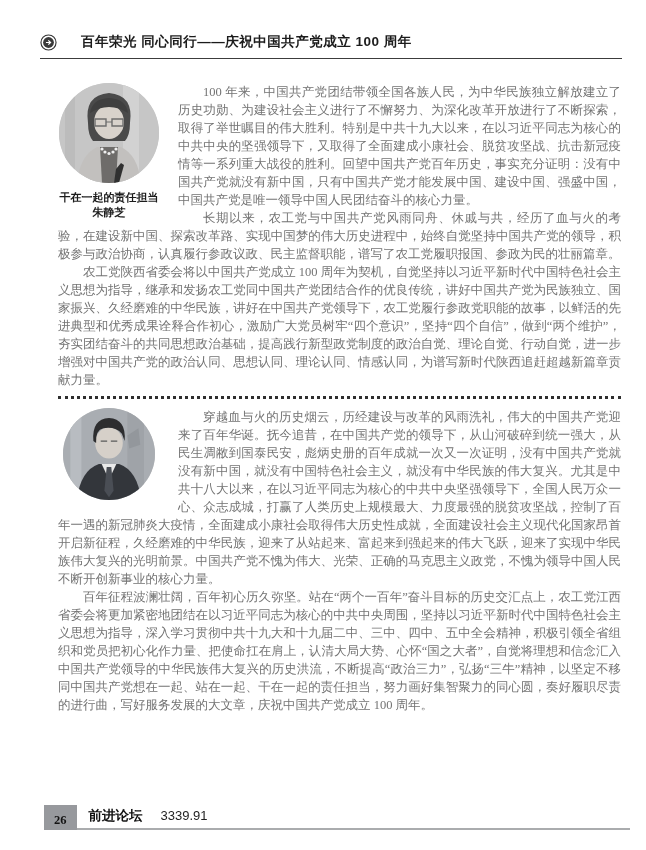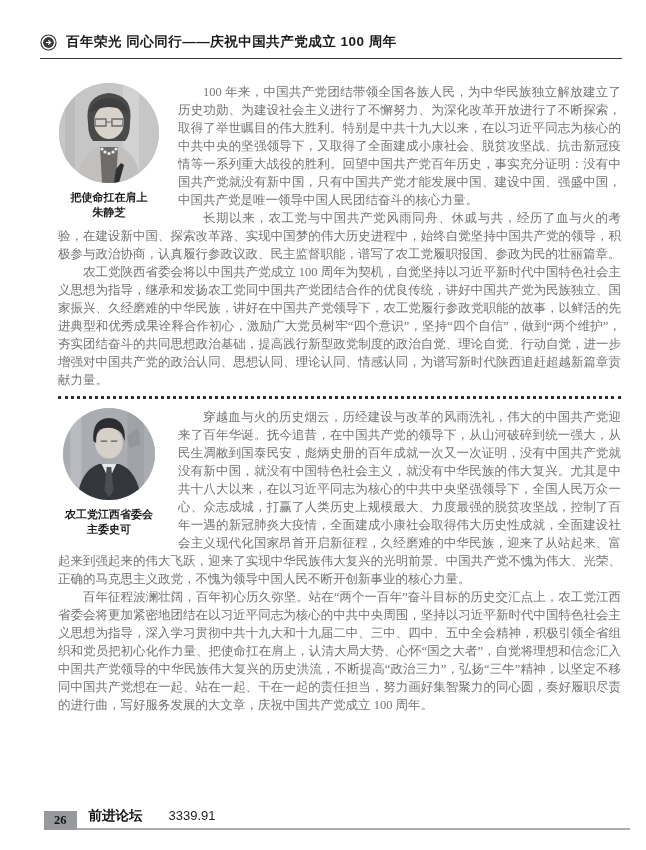--- a/index.html
+++ b/index.html
@@ -4,21 +4,21 @@
 <style>
   html,body { margin:0; padding:0; background:#e8e8e8; }
   .page {
     position:relative; width:646px; height:850px; margin:0 auto;
     background:#ffffff; overflow:hidden;
     font-family:"Liberation Serif","DejaVu Serif",serif; color:#262626;
   }
   
   .page-header {
     position:absolute; top:33px; left:40px; right:24px;
-    display:flex; align-items:center; gap:9px;
+    display:flex; align-items:center; gap:24px;
     padding-bottom:7px; border-bottom:1.5px solid #3c3c3c;
   }
   .hdr-icon { display:flex; width:17px; height:17px; flex:0 0 auto; }
   .hdr-title {
     font-family:"Liberation Sans","DejaVu Sans",sans-serif;
     font-weight:700; font-size:13.5px; color:#1b1b1b; letter-spacing:.5px;
   }
   
   .content { position:absolute; top:83px; left:58px; right:25px; }
   .article::after { content:""; display:block; clear:both; }
@@ -41,27 +41,27 @@
   .article-title .t-line { display:block; }
   .article p {
     margin:0; font-size:12.5px; line-height:18px;
     text-align:justify; text-indent:2em; color:#737373;
   }
   .separator { clear:both; margin:7px 0 9px; height:0; border-top:3px dotted #2e2e2e; }
   
   .page-footer { position:absolute; left:44px; right:16px; bottom:20px; display:flex; align-items:flex-end; }
   .pagenum {
     background:#97999d; color:#131313; font-weight:700; font-size:12.5px;
-    line-height:14px; padding:2px 10px 3px;
+    line-height:14px; padding:8px 10px 3px;
     font-family:"Liberation Serif","DejaVu Serif",serif;
     margin-top:26px;
   }
   .footer-rule {
     flex:1; border-bottom:2.5px solid #aaacae;
-    padding:0 0 3px 12px; display:flex; gap:26px; align-items:baseline;
+    padding:0 0 3px 12px; display:flex; gap:18px; align-items:baseline;
   }
   .journal { font-family:"Liberation Sans","DejaVu Sans",sans-serif; font-weight:700; font-size:13.5px; color:#101010; }
   .issue   { font-family:"Liberation Sans","DejaVu Sans",sans-serif; font-size:13px; color:#1e1e1e; }
 </style>
 </head>
 <body>
 
 <div class="page">
 
   <header class="page-header">
@@ -95,21 +95,21 @@
               <circle cx="43" cy="66" r="1.6"></circle>
                 <circle cx="46" cy="69" r="1.6"></circle>
               <circle cx="50" cy="70.5" r="1.6"></circle>
                 <circle cx="54" cy="69" r="1.6"></circle>
               <circle cx="57" cy="66" r="1.6"></circle>
             </g>
             <path d="M57 86 L62 80 L65 82 L60 100 L55 100 Z" fill="#303030"></path>
           </svg>
         </div>
         <figcaption class="caption">
-          <span>把使命扛在肩上</span>
+          <span>干在一起的责任担当</span>
           <span>朱静芝</span>
         </figcaption>
       </figure>
       <p>100 年来，中国共产党团结带领全国各族人民，为中华民族独立解放建立了历史功勋、为建设社会主义进行了不懈努力、为深化改革开放进行了不断探索，取得了举世瞩目的伟大胜利。特别是中共十九大以来，在以习近平同志为核心的中共中央的坚强领导下，又取得了全面建成小康社会、脱贫攻坚战、抗击新冠疫情等一系列重大战役的胜利。回望中国共产党百年历史，事实充分证明：没有中国共产党就没有新中国，只有中国共产党才能发展中国、建设中国、强盛中国，中国共产党是唯一领导中国人民团结奋斗的核心力量。</p>
       <p>长期以来，农工党与中国共产党风雨同舟、休戚与共，经历了血与火的考验，在建设新中国、探索改革路、实现中国梦的伟大历史进程中，始终自觉坚持中国共产党的领导，积极参与政治协商，认真履行参政议政、民主监督职能，谱写了农工党履职报国、参政为民的壮丽篇章。</p>
       <p>农工党陕西省委会将以中国共产党成立 100 周年为契机，自觉坚持以习近平新时代中国特色社会主义思想为指导，继承和发扬农工党同中国共产党团结合作的优良传统，讲好中国共产党为民族独立、国家振兴、久经磨难的中华民族，讲好在中国共产党领导下，农工党履行参政党职能的故事，以鲜活的先进典型和优秀成果诠释合作初心，激励广大党员树牢“四个意识”，坚持“四个自信”，做到“两个维护”，夯实团结奋斗的共同思想政治基础，提高践行新型政党制度的政治自觉、理论自觉、行动自觉，进一步增强对中国共产党的政治认同、思想认同、理论认同、情感认同，为谱写新时代陕西追赶超越新篇章贡献力量。</p>
     </section>
 
     <div class="separator"></div>
 
@@ -122,24 +122,20 @@
             <rect x="70" width="18" height="100" fill="#9fa3a8"></rect>
             <path d="M70 30 L82 22 L84 40 L72 44 Z" fill="#93979c"></path>
             <ellipse cx="50" cy="38" rx="15" ry="17" fill="#d6d0c9"></ellipse>
             <path d="M33 36 Q31 12 50 11 Q69 12 67 36 L64 28 Q57 20 44 22 Q35 24 36 38 Z" fill="#2d2d2f"></path>
             <path d="M41 36 h7 M52 36 h7" stroke="#5a5a5a" stroke-width="1.3"></path>
             <path d="M15 100 Q19 68 39 61 L61 61 Q81 68 85 100 Z" fill="#33363b"></path>
             <path d="M42 61 L50 78 L58 61 Z" fill="#e9e9e9"></path>
             <path d="M47.5 64 L52.5 64 L55 90 L50 97 L45 90 Z" fill="#4a4e55"></path>
           </svg>
         </div>
-        <figcaption class="caption">
-          <span>农工党江西省委会</span>
-          <span>主委史可</span>
-        </figcaption>
       </figure>
       <p>穿越血与火的历史烟云，历经建设与改革的风雨洗礼，伟大的中国共产党迎来了百年华诞。抚今追昔，在中国共产党的领导下，从山河破碎到统一强大，从民生凋敝到国泰民安，彪炳史册的百年成就一次又一次证明，没有中国共产党就没有新中国，就没有中国特色社会主义，就没有中华民族的伟大复兴。尤其是中共十八大以来，在以习近平同志为核心的中共中央坚强领导下，全国人民万众一心、众志成城，打赢了人类历史上规模最大、力度最强的脱贫攻坚战，控制了百年一遇的新冠肺炎大疫情，全面建成小康社会取得伟大历史性成就，全面建设社会主义现代化国家昂首开启新征程，久经磨难的中华民族，迎来了从站起来、富起来到强起来的伟大飞跃，迎来了实现中华民族伟大复兴的光明前景。中国共产党不愧为伟大、光荣、正确的马克思主义政党，不愧为领导中国人民不断开创新事业的核心力量。</p>
       <p>百年征程波澜壮阔，百年初心历久弥坚。站在“两个一百年”奋斗目标的历史交汇点上，农工党江西省委会将更加紧密地团结在以习近平同志为核心的中共中央周围，坚持以习近平新时代中国特色社会主义思想为指导，深入学习贯彻中共十九大和十九届二中、三中、四中、五中全会精神，积极引领全省组织和党员把初心化作力量、把使命扛在肩上，认清大局大势、心怀“国之大者”，自觉将理想和信念汇入中国共产党领导的中华民族伟大复兴的历史洪流，不断提高“政治三力”，弘扬“三牛”精神，以坚定不移同中国共产党想在一起、站在一起、干在一起的责任担当，努力画好集智聚力的同心圆，奏好履职尽责的进行曲，写好服务发展的大文章，庆祝中国共产党成立 100 周年。</p>
     </section>
 
   </main>
 
   <footer class="page-footer">
     <span class="pagenum">26</span>
     <div class="footer-rule">

